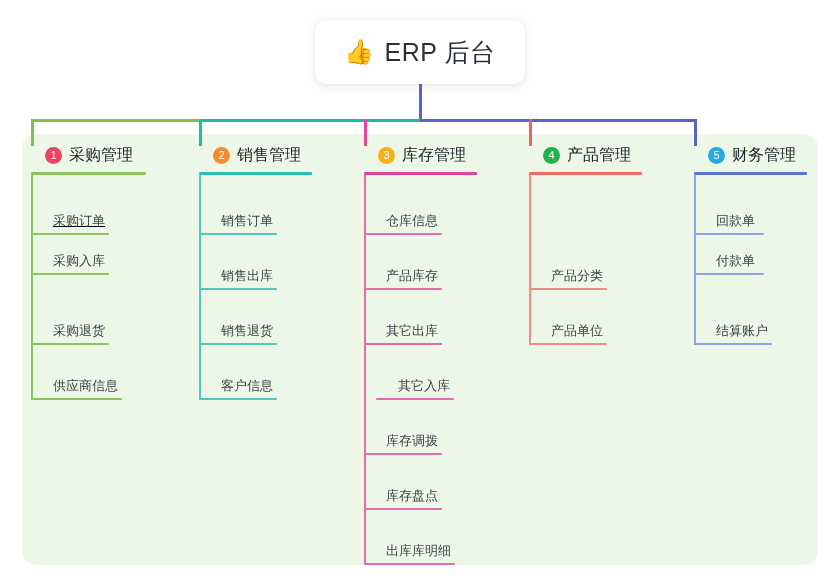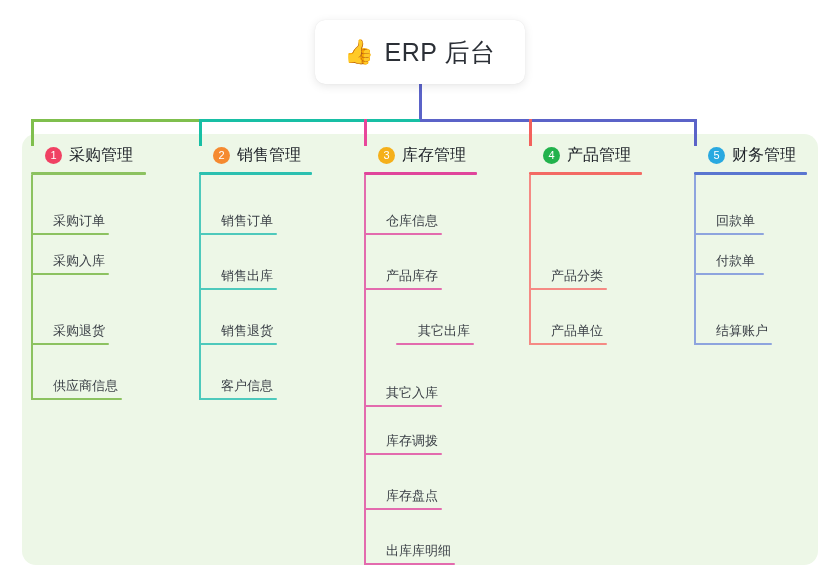--- a/index.html
+++ b/index.html
@@ -156,21 +156,21 @@
 
   <div id="columns-layer">
       <div class="column" style="left: 31px; width: 155px;">
         <div class="col-head">
           <span class="badge" style="background: rgb(240, 65, 99);">1</span>
           <span class="col-title">采购管理</span>
         </div>
         <div class="head-rule" style="background: rgb(140, 194, 96); width: 115px;"></div>
         <div class="spine" style="background: rgb(140, 194, 96); left: 0px; height: 225px;"></div>
         <div class="leaves" style="height: 220px;">
-          <div class="leaf" style="top: 36px;">
+          <div class="leaf" style="top: 36px; text-decoration: underline;">
             <div class="leaf-label">采购订单</div>
             <div class="leaf-rule" style="background: rgb(140, 194, 96); width: 78px;"></div>
           </div>
           <div class="leaf" style="top: 76px;">
             <div class="leaf-label">采购入库</div>
             <div class="leaf-rule" style="background: rgb(140, 194, 96); width: 78px;"></div>
           </div>
           <div class="leaf" style="top: 146px;">
             <div class="leaf-label">采购退货</div>
             <div class="leaf-rule" style="background: rgb(140, 194, 96); width: 78px;"></div>
@@ -216,25 +216,25 @@
         <div class="spine" style="background: rgb(227, 107, 174); left: 0px; height: 390px;"></div>
         <div class="leaves" style="height: 385px;">
           <div class="leaf" style="top: 36px;">
             <div class="leaf-label">仓库信息</div>
             <div class="leaf-rule" style="background: rgb(227, 107, 174); width: 78px;"></div>
           </div>
           <div class="leaf" style="top: 91px;">
             <div class="leaf-label">产品库存</div>
             <div class="leaf-rule" style="background: rgb(227, 107, 174); width: 78px;"></div>
           </div>
-          <div class="leaf" style="top: 146px; padding-left: 32px;">
+          <div class="leaf" style="top: 146px;">
             <div class="leaf-label">其它出库</div>
             <div class="leaf-rule" style="background: rgb(227, 107, 174); width: 78px;"></div>
           </div>
-          <div class="leaf" style="top: 208px;">
+          <div class="leaf" style="top: 201px; margin-left: 12px;">
             <div class="leaf-label">其它入库</div>
             <div class="leaf-rule" style="background: rgb(227, 107, 174); width: 78px;"></div>
           </div>
           <div class="leaf" style="top: 256px;">
             <div class="leaf-label">库存调拨</div>
             <div class="leaf-rule" style="background: rgb(227, 107, 174); width: 78px;"></div>
           </div>
           <div class="leaf" style="top: 311px;">
             <div class="leaf-label">库存盘点</div>
             <div class="leaf-rule" style="background: rgb(227, 107, 174); width: 78px;"></div>

